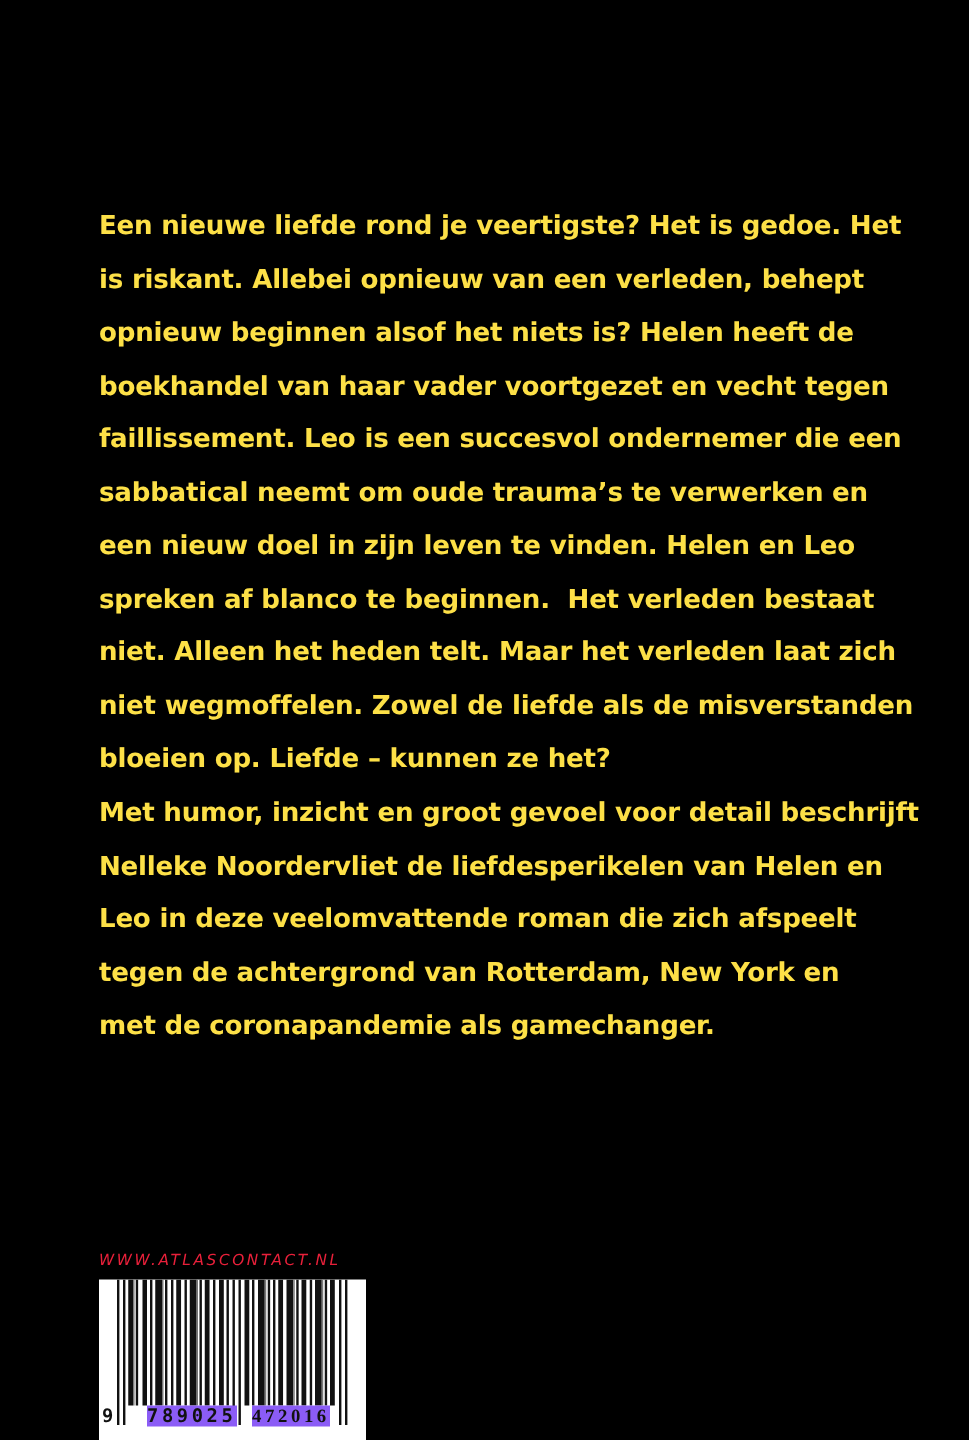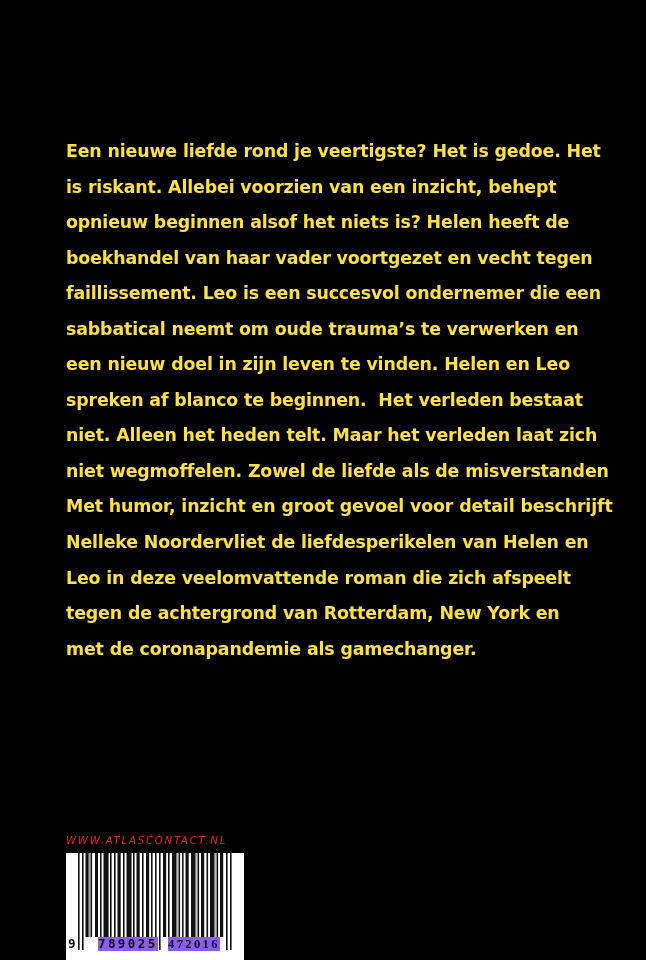--- a/index.html
+++ b/index.html
@@ -43,29 +43,30 @@
   }
   .isbn-first { left: 2px; background: transparent; }
   .isbn-left { left: 32px; }
   .isbn-right { left: 102px; font-family: Liberation Serif, serif; }
 </style>
 </head>
 <body>
 
 <div class="blurb">
   <span class="blurb-line">Een nieuwe liefde rond je veertigste? Het is gedoe. Het</span>
-  <span class="blurb-line">is riskant. Allebei voorzien van een inzicht, behept</span>
+  <span class="blurb-line">is riskant. Allebei opnieuw van een verleden, behept</span>
   <span class="blurb-line">opnieuw beginnen alsof het niets is? Helen heeft de</span>
   <span class="blurb-line">boekhandel van haar vader voortgezet en vecht tegen</span>
   <span class="blurb-line">faillissement. Leo is een succesvol ondernemer die een</span>
   <span class="blurb-line">sabbatical neemt om oude trauma’s te verwerken en</span>
   <span class="blurb-line">een nieuw doel in zijn leven te vinden. Helen en Leo</span>
   <span class="blurb-line">spreken af blanco te beginnen.  Het verleden bestaat</span>
   <span class="blurb-line">niet. Alleen het heden telt. Maar het verleden laat zich</span>
   <span class="blurb-line">niet wegmoffelen. Zowel de liefde als de misverstanden</span>
+  <span class="blurb-line">bloeien op. Liefde – kunnen ze het?</span>
   <span class="blurb-line">Met humor, inzicht en groot gevoel voor detail beschrijft</span>
   <span class="blurb-line">Nelleke Noordervliet de liefdesperikelen van Helen en</span>
   <span class="blurb-line">Leo in deze veelomvattende roman die zich afspeelt</span>
   <span class="blurb-line">tegen de achtergrond van Rotterdam, New York en</span>
   <span class="blurb-line">met de coronapandemie als gamechanger.</span>
 </div>
 
 <div class="url">WWW.ATLASCONTACT.NL</div>
 
 <div class="barcode-box">

